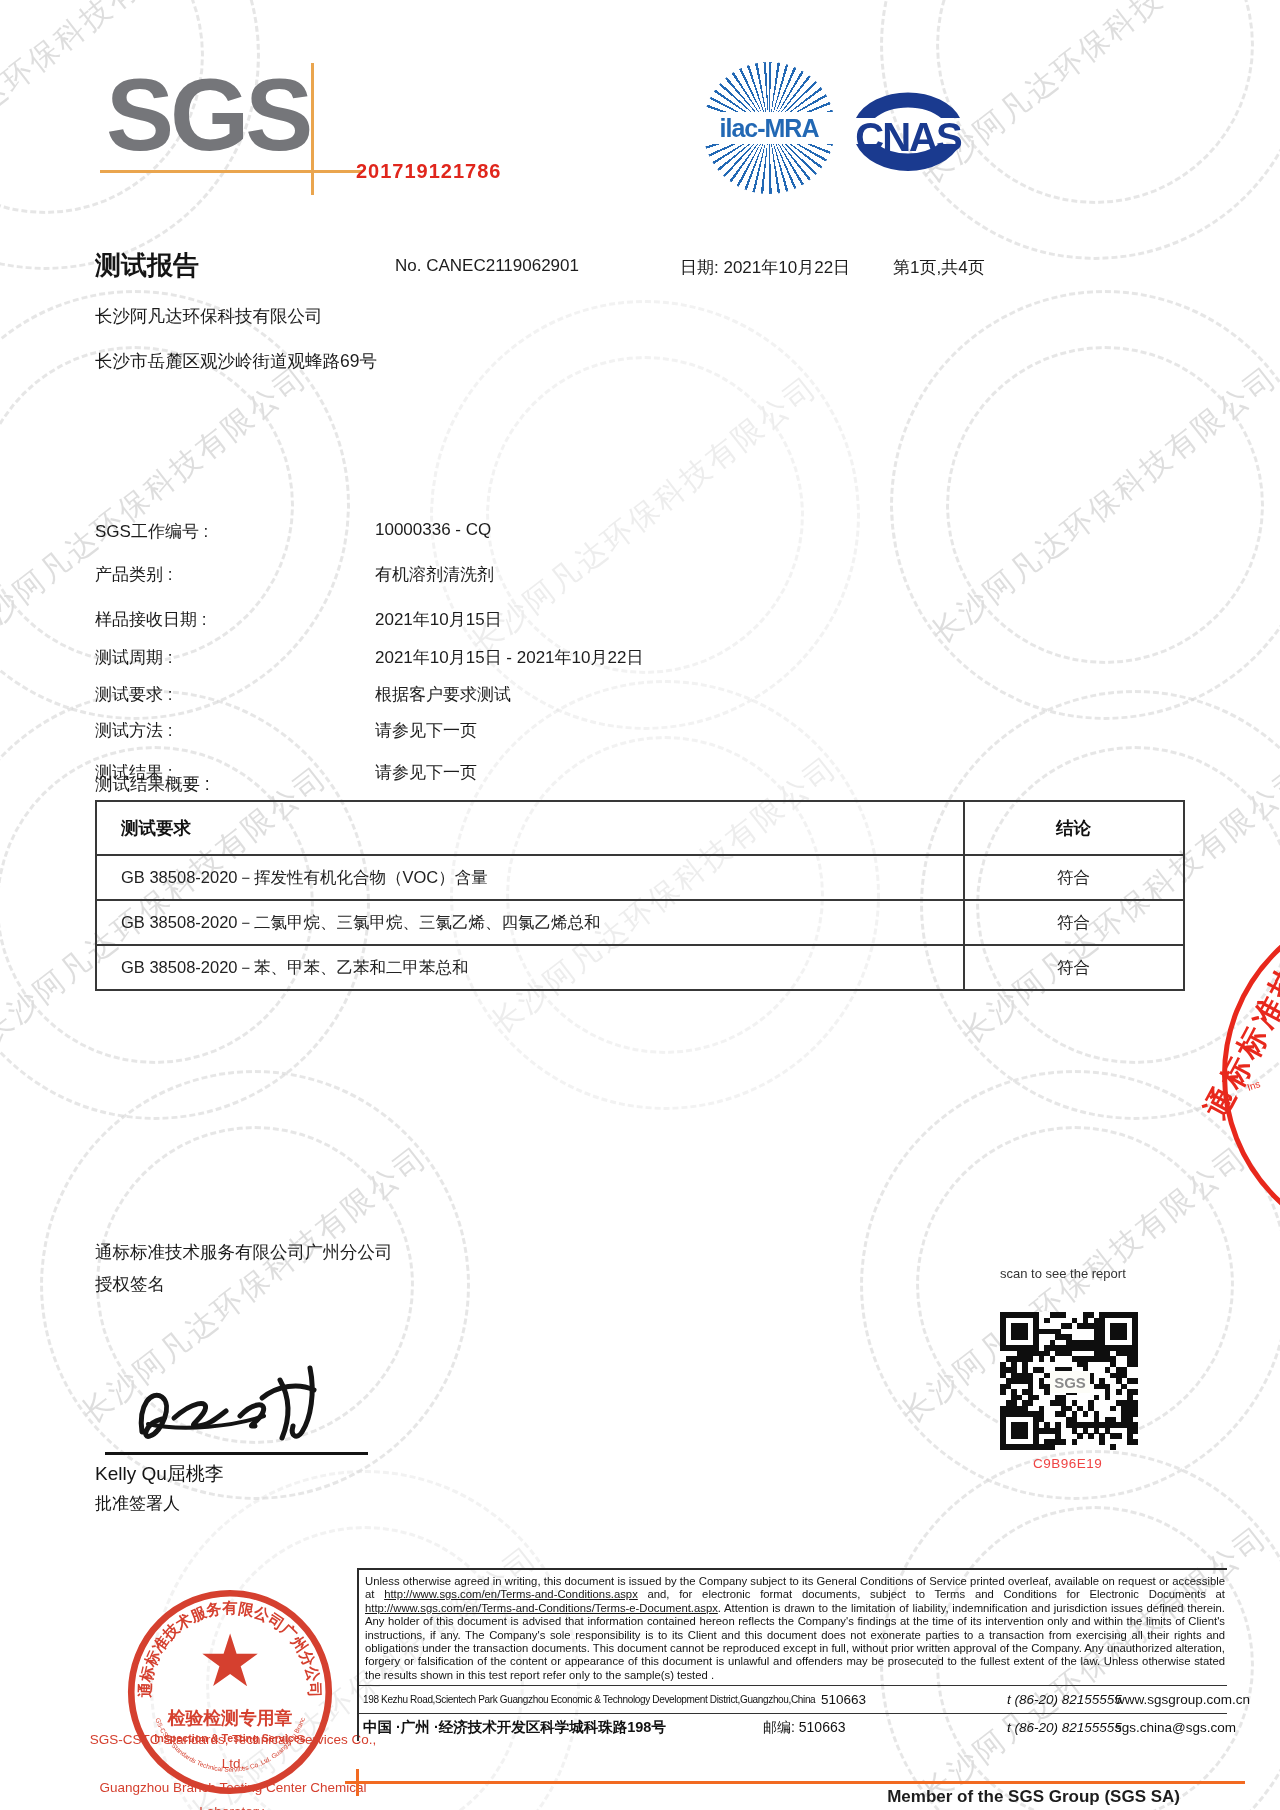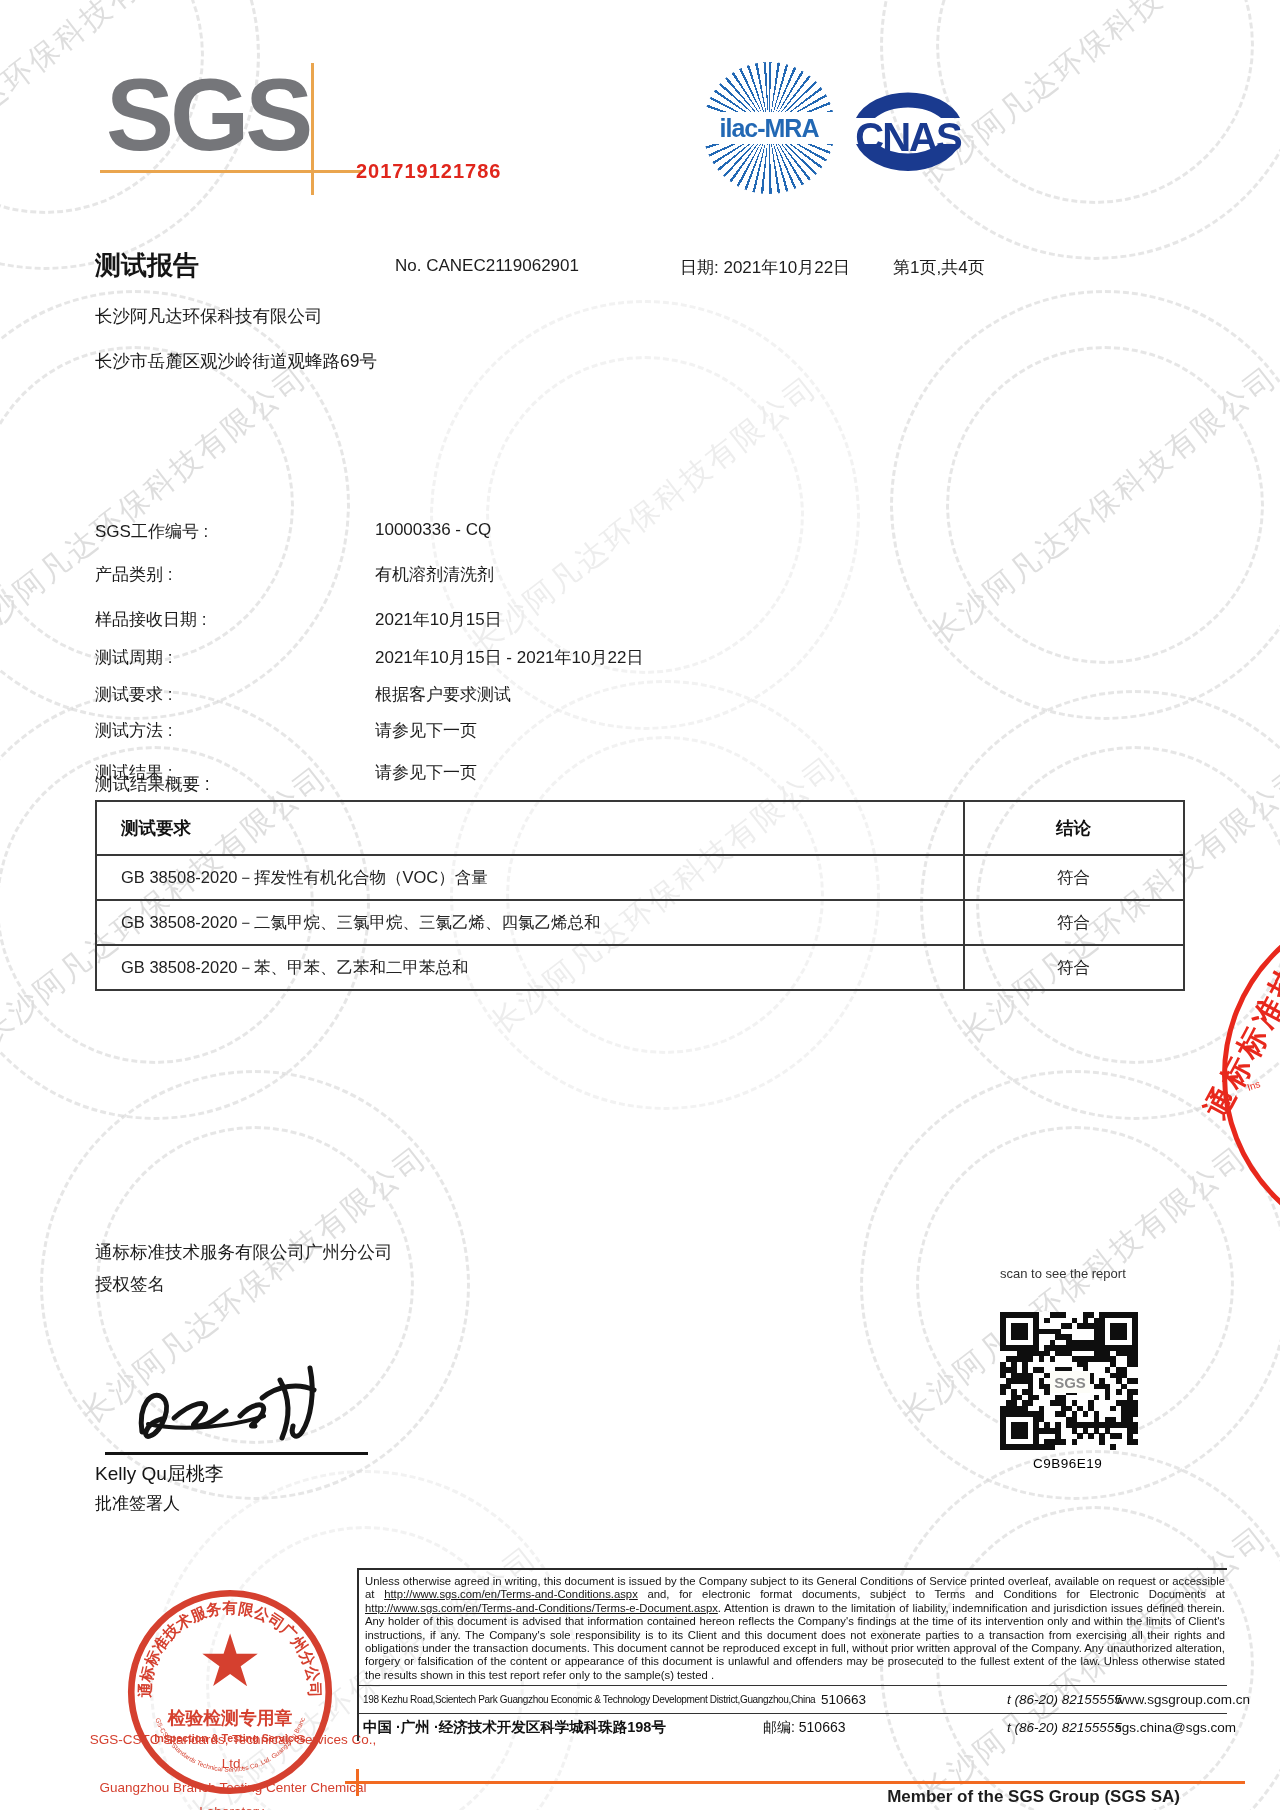--- a/index.html
+++ b/index.html
@@ -47,21 +47,21 @@
   
   .sig-line{background:#141414;}
   .signer{font-size:19px;color:#141414;}
   .role{font-size:17px;color:#141414;}
   
   .qr-caption{font-size:13px;color:#333;}
   .qr{position:absolute;width:138px;height:138px;background:#fff;}
   .qr i{position:absolute;width:5.6px;height:5.6px;background:#0e0e0e;}
   .qr-center{position:absolute;left:50px;top:59px;width:40px;height:22px;background:#fdfdf8;
              display:flex;align-items:center;justify-content:center;font-weight:bold;font-size:15px;color:#8a8a8a;}
-  .qr-code-label{font-size:13.5px;color:#000000;letter-spacing:.5px;}
+  .qr-code-label{font-size:13.5px;color:#ef4444;letter-spacing:.5px;}
   
   .legal-box{border-top:2px solid #2b2b2b;border-left:2px solid #2b2b2b;width:868px;}
   .legal-text{font-size:11.3px;line-height:13.4px;text-align:justify;color:#141414;padding:5px 2px 0 6px;}
   .legal-text .u{text-decoration:underline;}
   .attention{font-size:12.2px;line-height:14.5px;font-weight:bold;color:#ee7d1e;padding:2px 2px 0 6px;}
   .attention .u{text-decoration:underline;}
   .addr-row{position:relative;height:27px;border-top:1.5px solid #333;}
   .addr-en{position:absolute;left:4px;top:7px;font-size:10.8px;letter-spacing:-.4px;transform:scaleX(.93);transform-origin:left;white-space:nowrap;color:#111;}
   .addr-zip{position:absolute;left:462px;top:6px;font-size:13.5px;color:#111;}
   .addr-tel{position:absolute;left:648px;top:6px;font-size:13.5px;color:#111;font-style:italic;}

